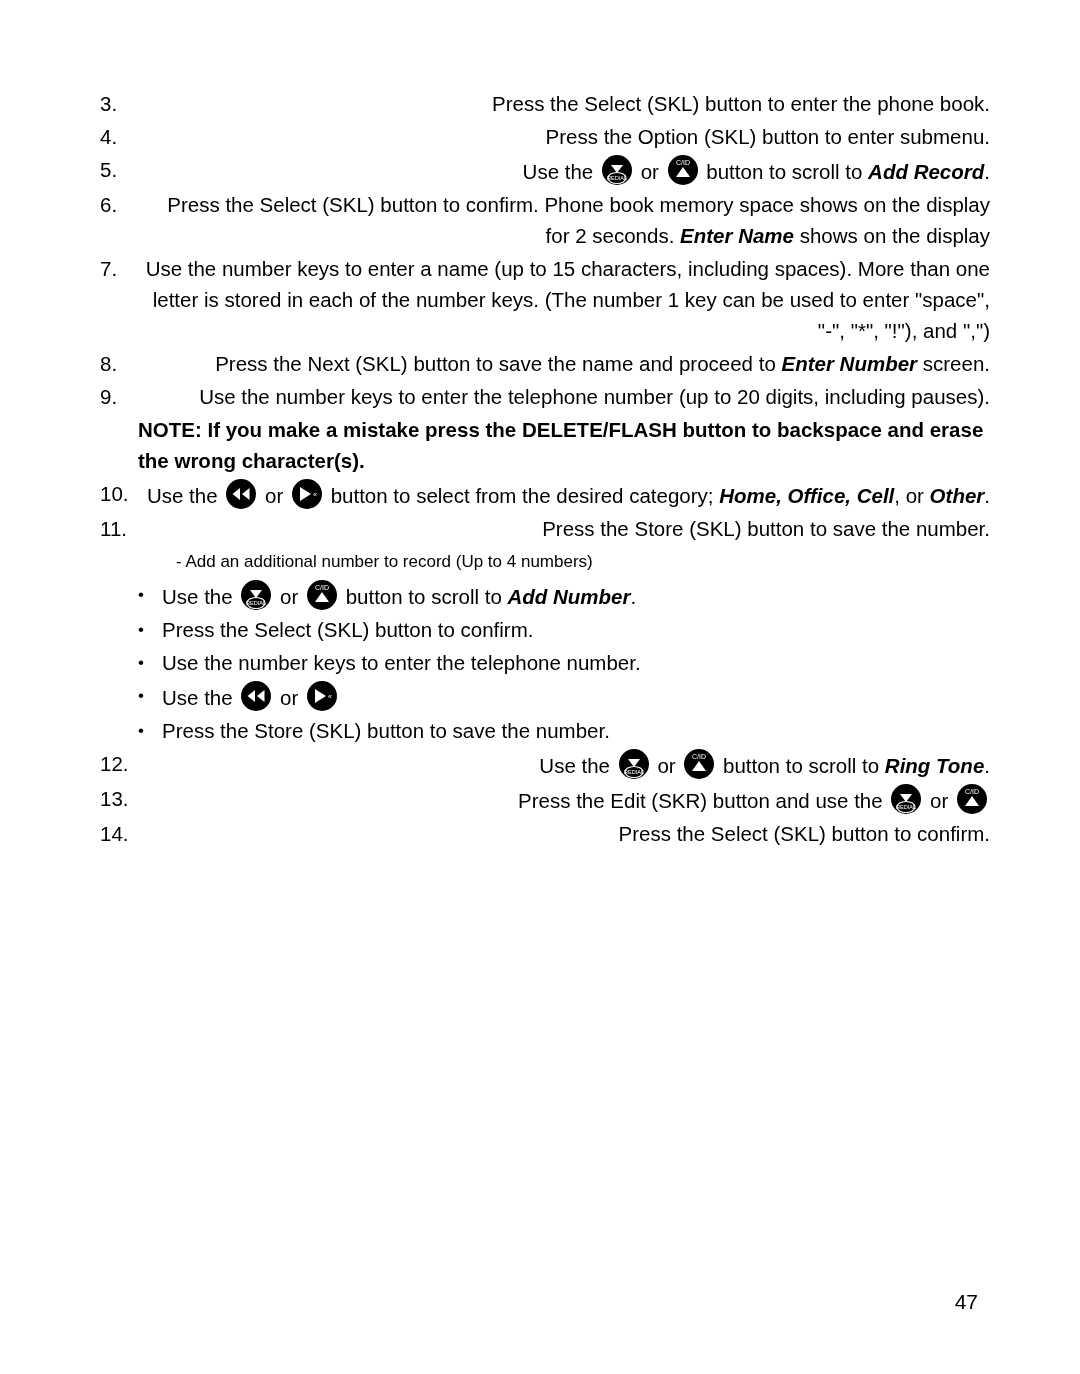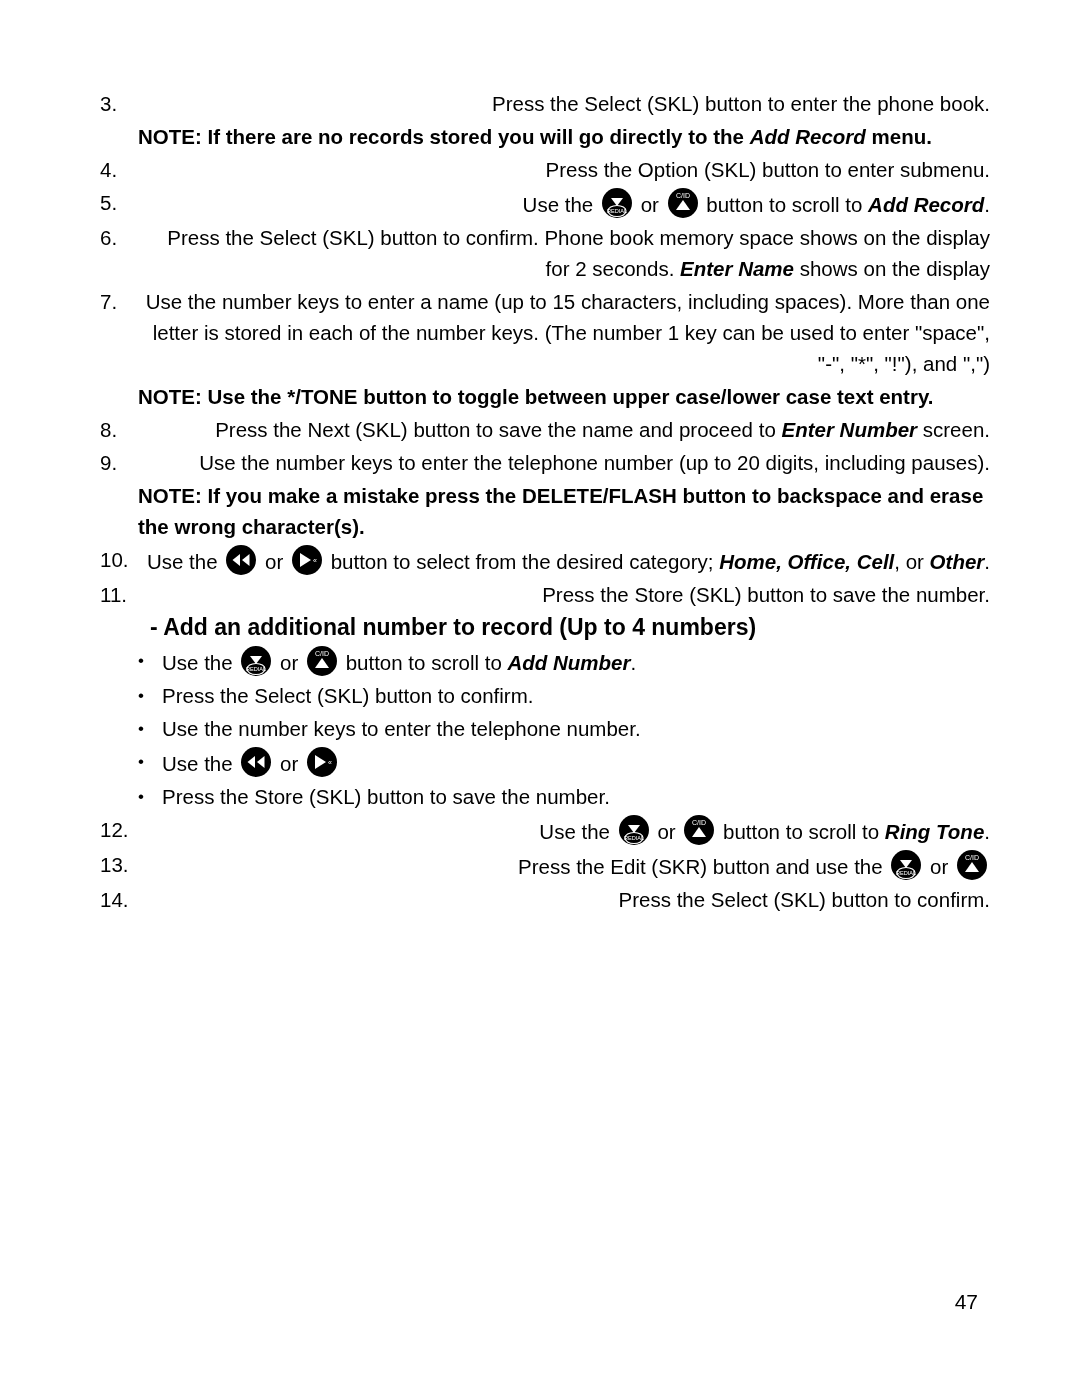--- a/index.html
+++ b/index.html
@@ -48,24 +48,24 @@
   .note {
     font-weight: bold;
     font-size: 20.5px;
     line-height: 31px;
     margin-left: 38px;
     margin-bottom: 2px;
   }
   .note .ital { font-style: italic; }
   .bi { font-weight: bold; font-style: italic; }
   .sub-head {
-    font-weight: bold;
-    font-size: 23px;
-    line-height: 31px;
-    margin-left: 50px;
+    font-weight: normal;
+    font-size: 17px;
+    line-height: 31px;
+    margin-left: 76px;
     margin-bottom: 2px;
   }
   .bullet-item {
     display: flex;
     align-items: flex-start;
     font-size: 20.5px;
     line-height: 31px;
     margin-left: 38px;
     margin-bottom: 2px;
   }
@@ -98,23 +98,20 @@
 <body>
 
 <div class="page">
   <div class="content">
 
     <div class="item">
       <span class="num">3.</span>
       <span class="body">Press the Select (SKL) button to enter the phone book.</span>
     </div>
 
-    <div class="note">
-      <span>NOTE: If there are no records stored you will go directly to the </span><span class="ital">Add Record</span><span> menu.</span>
-    </div>
 
     <div class="item">
       <span class="num">4.</span>
       <span class="body">Press the Option (SKL) button to enter submenu.</span>
     </div>
 
     <div class="item">
       <span class="num">5.</span>
       <span class="body">
         <span>Use the </span><span class="key"><svg width="32" height="32" viewBox="0 0 32 32">
@@ -135,21 +132,20 @@
       <span class="body">
         <span>Press the Select (SKL) button to confirm. Phone book memory space shows on the display for 2 seconds. </span><span class="bi">Enter Name</span><span> shows on the display</span>
       </span>
     </div>
 
     <div class="item">
       <span class="num">7.</span>
       <span class="body">Use the number keys to enter a name (up to 15 characters, including spaces). More than one letter is stored in each of the number keys. (The number 1 key can be used to enter "space", "-", "*", "!"), and ",")</span>
     </div>
 
-    <div class="note">NOTE: Use the */TONE button to toggle between upper case/lower case text entry.</div>
 
     <div class="item">
       <span class="num">8.</span>
       <span class="body">
         <span>Press the Next (SKL) button to save the name and proceed to </span><span class="bi">Enter Number</span><span> screen.</span>
       </span>
     </div>
 
     <div class="item">
       <span class="num">9.</span>

